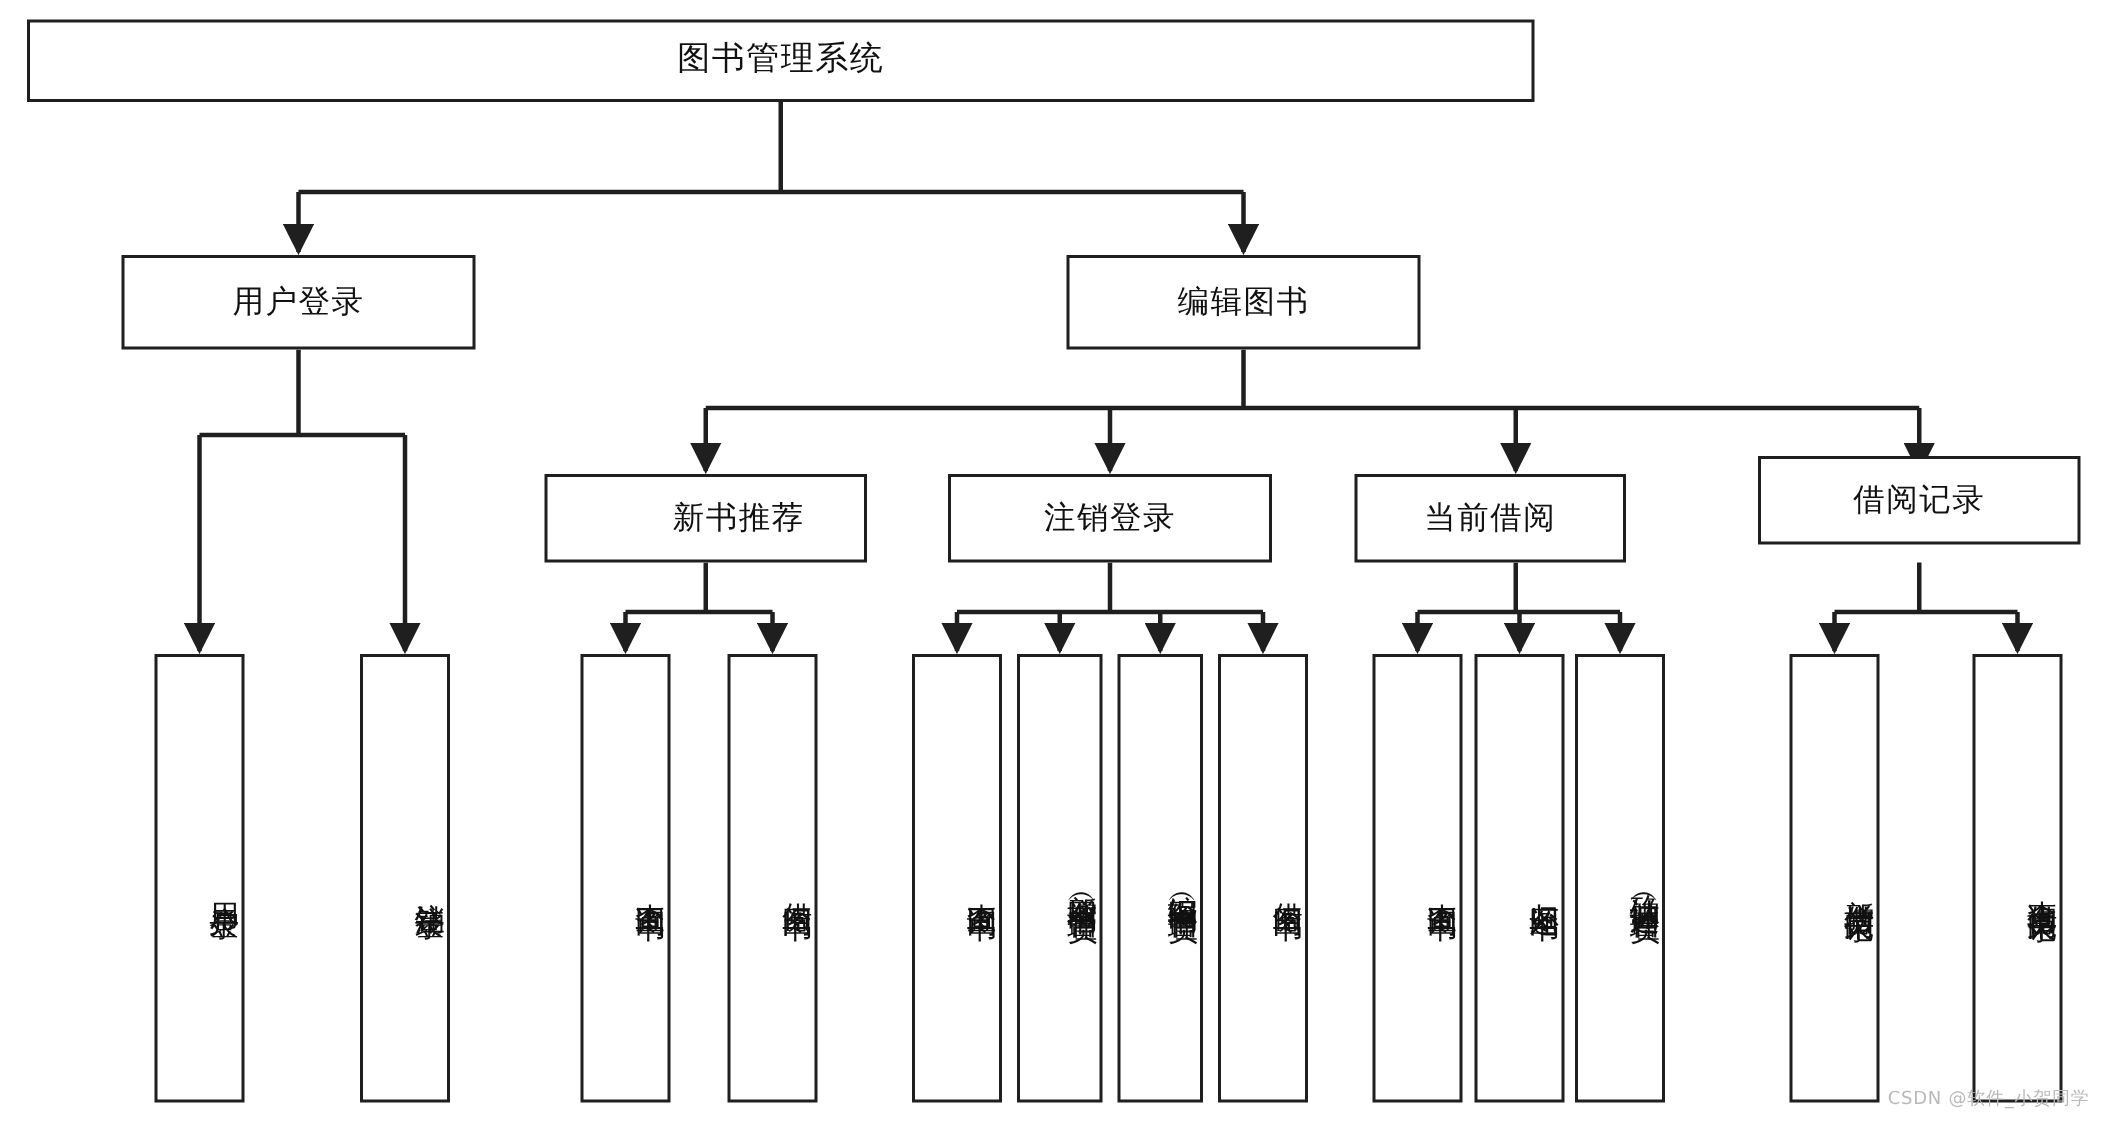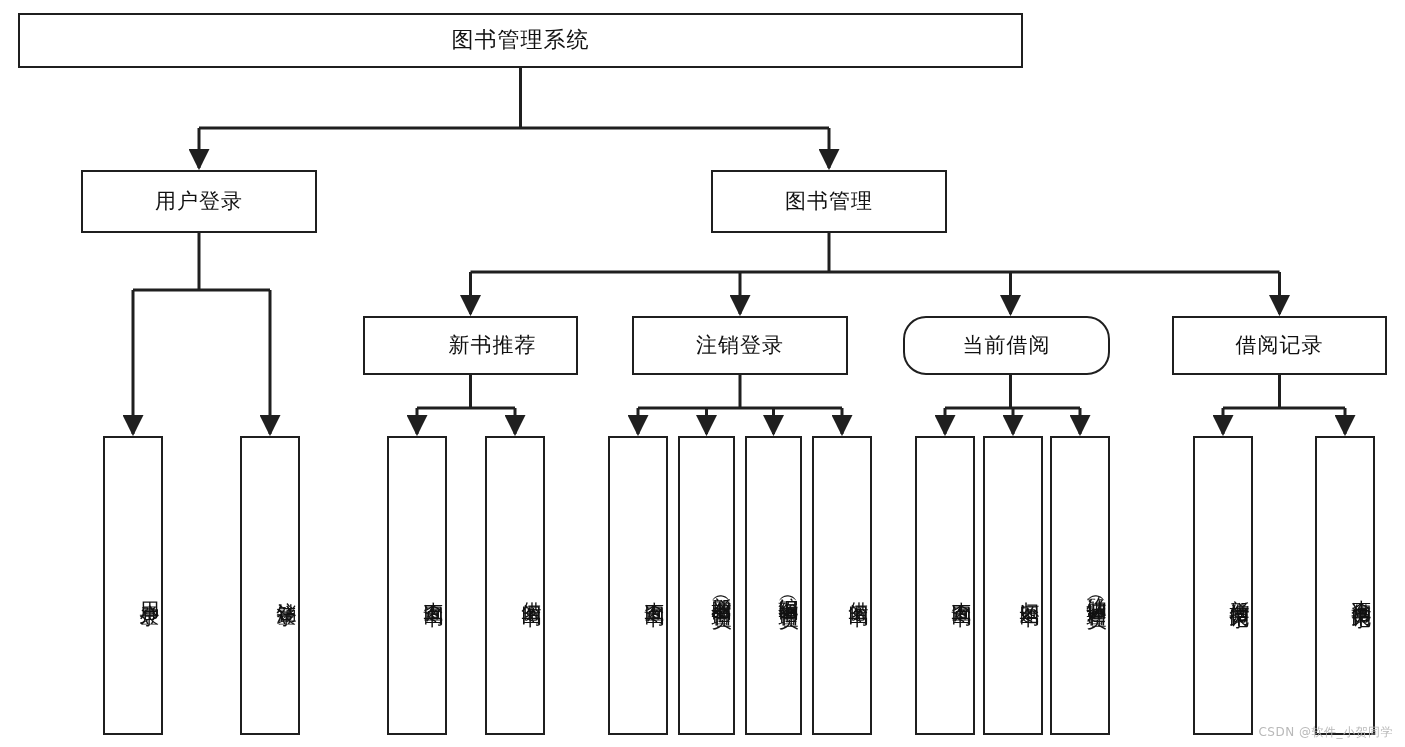--- a/index.html
+++ b/index.html
@@ -116,32 +116,32 @@
   </svg>
 
   <div id="nodes-layer">
       <div class="node root" style="left: 18px; top: 13px; width: 1005px; height: 55px;">
         <span class="htext">图书管理系统</span>
       </div>
       <div class="node horiz" style="left: 81px; top: 170px; width: 236px; height: 63px;">
         <span class="htext">用户登录</span>
       </div>
       <div class="node horiz" style="left: 711px; top: 170px; width: 236px; height: 63px;">
-        <span class="htext">图书管理</span>
+        <span class="htext">编辑图书</span>
       </div>
       <div class="node horiz" style="left: 363px; top: 316px; width: 215px; height: 59px; padding-left: 44px;">
         <span class="htext">新书推荐</span>
       </div>
       <div class="node horiz" style="left: 632px; top: 316px; width: 216px; height: 59px;">
         <span class="htext">注销登录</span>
       </div>
-      <div class="node horiz" style="left: 903px; top: 316px; width: 207px; height: 59px; border-radius: 23px;">
+      <div class="node horiz" style="left: 903px; top: 316px; width: 181px; height: 59px;">
         <span class="htext">当前借阅</span>
       </div>
-      <div class="node horiz" style="left: 1172px; top: 316px; width: 215px; height: 59px;">
+      <div class="node horiz" style="left: 1172px; top: 304px; width: 215px; height: 59px;">
         <span class="htext">借阅记录</span>
       </div>
       <div class="node leaf" style="left: 103px; top: 436px; width: 60px; height: 299px;">
         <span class="ltext">用户登录</span>
       </div>
       <div class="node leaf" style="left: 240px; top: 436px; width: 60px; height: 299px;">
         <span class="ltext">注销登录</span>
       </div>
       <div class="node leaf" style="left: 387px; top: 436px; width: 60px; height: 299px;">
         <span class="ltext">查询图书</span>

